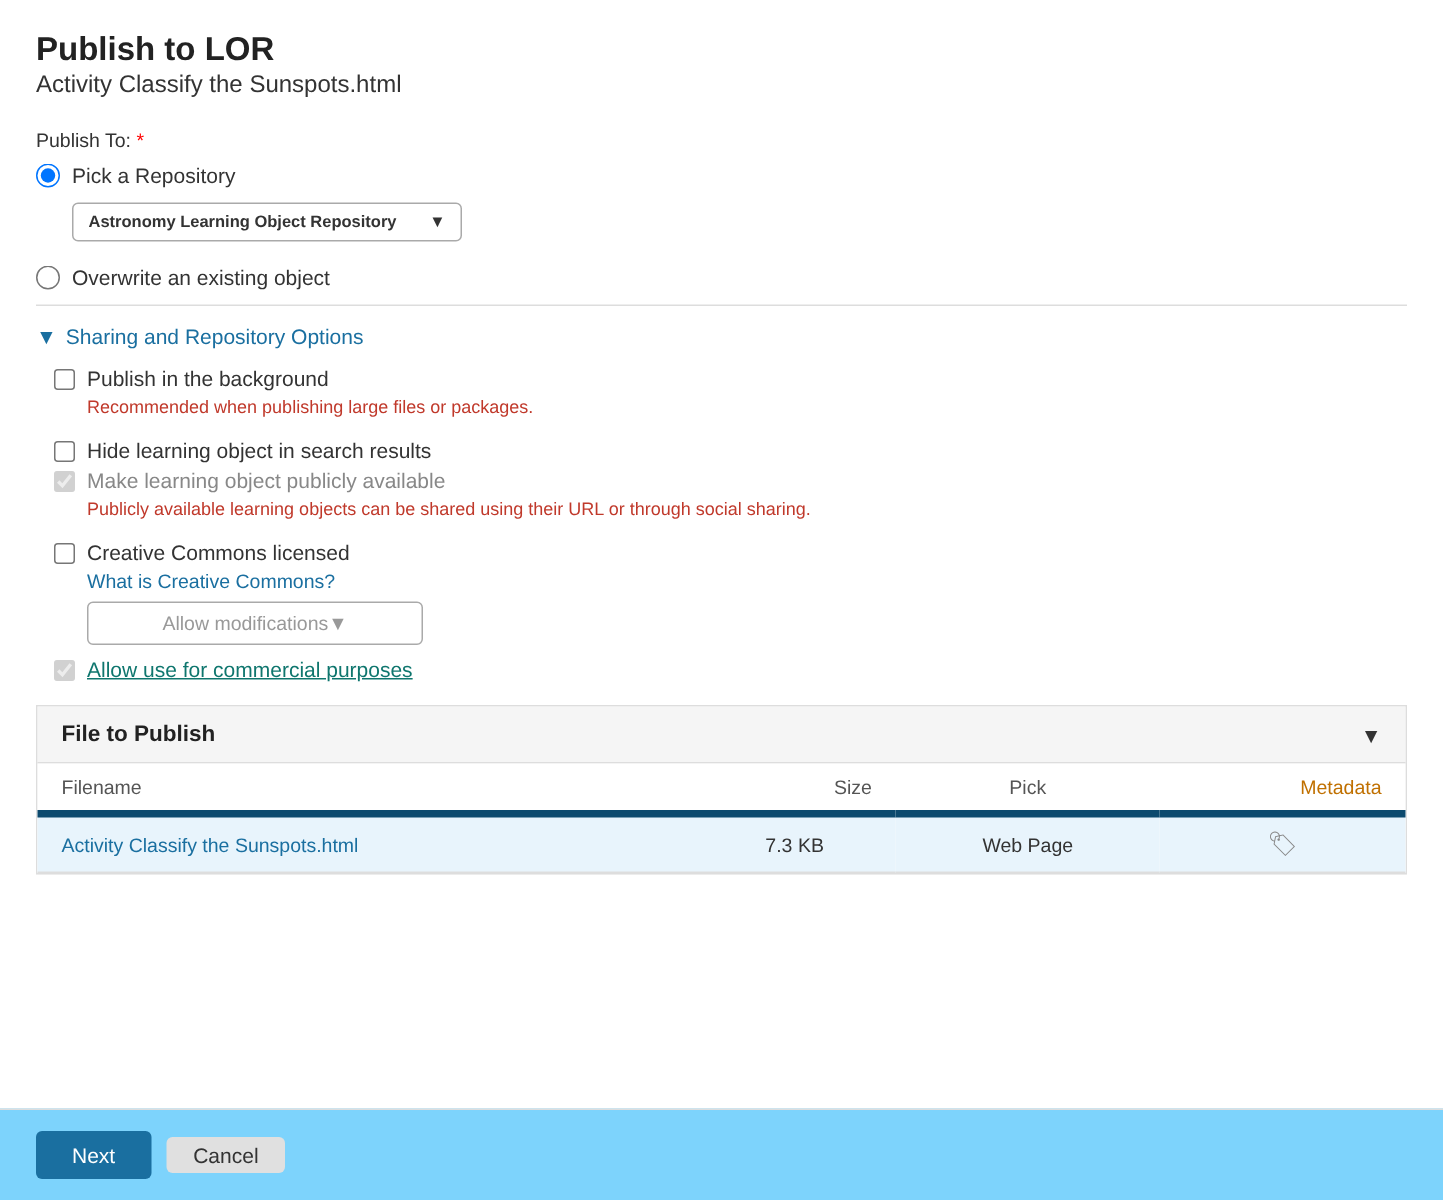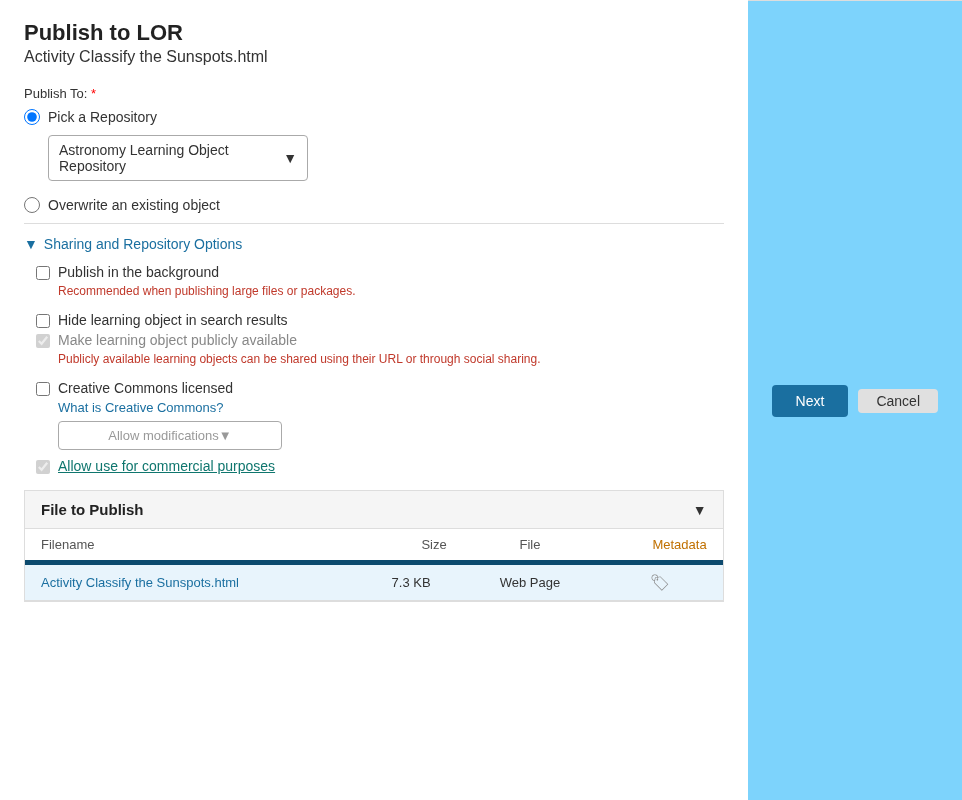--- a/index.html
+++ b/index.html
@@ -9,21 +9,22 @@
       color: #333;
       background: #fff;
       width: 962px;
       min-height: 800px;
     }
     .page-container {
       width: 962px;
       min-height: 800px;
       background: #fff;
       display: flex;
-      flex-direction: row;
+      flex-direction: column;
+      gap: 38px;
     }
     .main-content {
       flex: 1;
       padding: 20px 24px;
     }
     .page-title {
       font-size: 22px;
       font-weight: bold;
       color: #222;
       line-height: 1.2;
@@ -68,22 +69,23 @@
       border-radius: 4px;
       padding: 6px 10px;
       width: 260px;
       margin-left: 24px;
       margin-bottom: 16px;
       background: #fff;
       cursor: pointer;
       justify-content: space-between;
     }
     .dropdown-select span {
-      font-size: 14px;
-      color: #333;
+      font-size: 11px;
+      color: #333;
+      font-weight: bold;
     }
     .dropdown-arrow {
       color: #555;
       font-size: 12px;
     }
     .section-divider {
       border: none;
       border-top: 1px solid #ddd;
       margin: 8px 0 12px 0;
     }
@@ -347,21 +349,21 @@
     <div class="file-section">
       <div class="file-section-header">
         <span class="file-section-title">File to Publish</span>
         <span class="file-section-arrow">▼</span>
       </div>
       <table class="file-table">
         <thead>
           <tr>
             <th class="col-filename">Filename</th>
             <th class="col-size">Size</th>
-            <th class="col-type">File</th>
+            <th class="col-type">Pick</th>
             <th class="col-metadata">Metadata</th>
           </tr>
         </thead>
         <tbody>
           <tr class="">
             <td class="col-filename">
               <a href="#">Activity Classify the Sunspots.html</a>
             </td>
             <td class="col-size">7.3 KB</td>
             <td class="col-type">Web Page</td>

